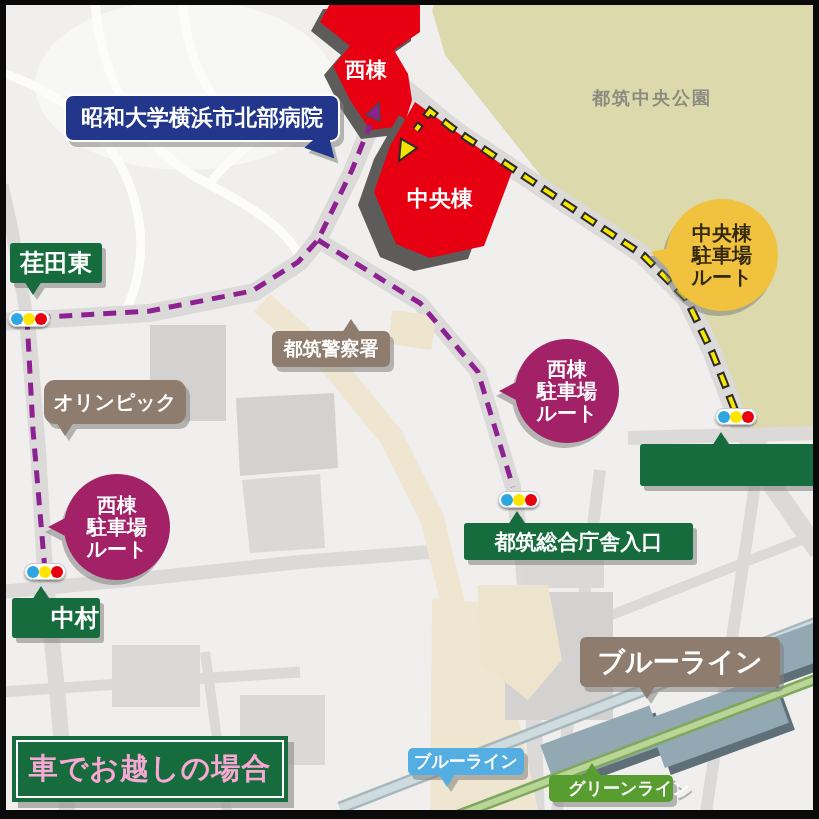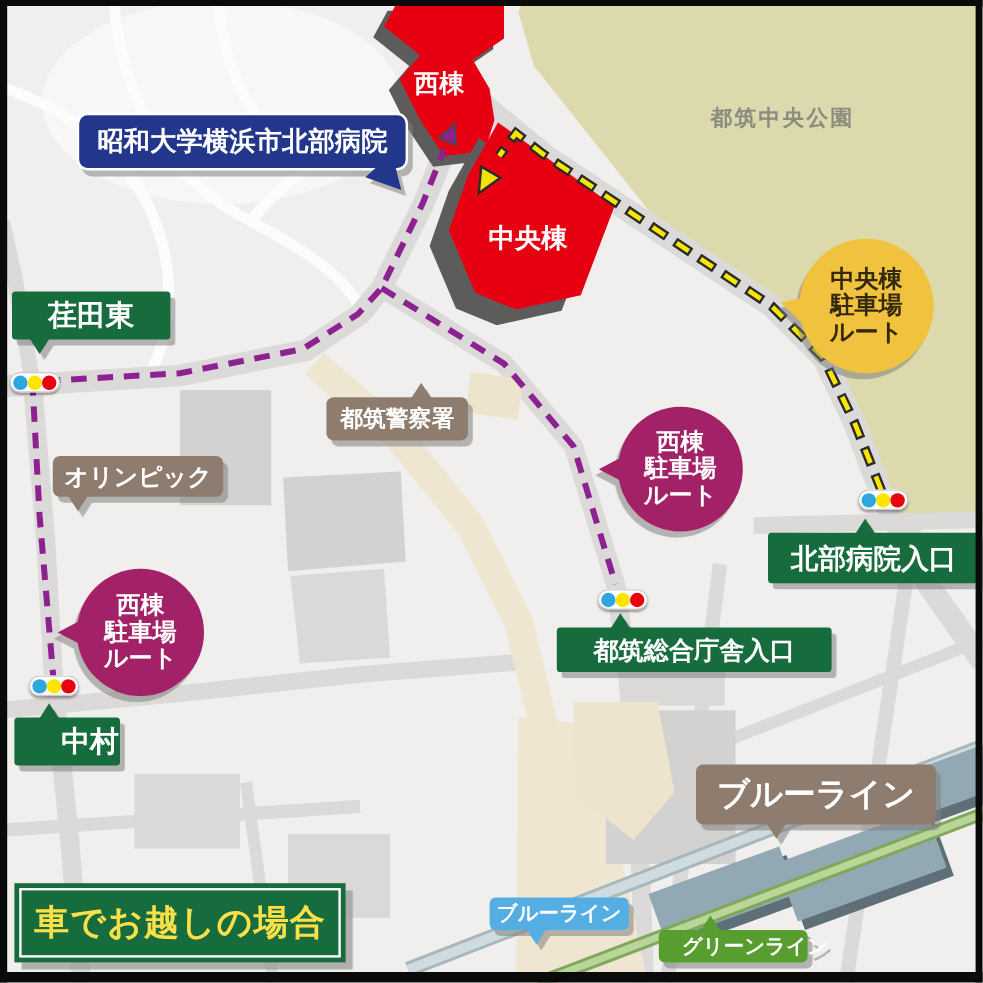--- a/index.html
+++ b/index.html
@@ -63,43 +63,43 @@
     box-shadow:0 2px 2px rgba(0,0,0,.35), inset 0 0 0 1px #C9C9C9;
     display:flex;align-items:center;justify-content:space-around;padding:0 3px;box-sizing:border-box;}
   .dot{width:12px;height:12px;border-radius:50%;}
   .dot.b{background:#2EA7E0;}.dot.y{background:#FFE400;}.dot.r{background:#E8000F;}
 
   
   #lbl-hospital{left:64px;top:94px;width:276px;height:48px;font-size:22px;}
   #lbl-west-wing{left:330px;top:56px;width:72px;font-size:21px;}
   #lbl-central-wing{left:392px;top:184px;width:96px;font-size:22px;}
   #lbl-park{left:592px;top:86px;font-size:18px;color:#8B8B80;letter-spacing:2px;}
-  #lbl-edahigashi{left:10px;top:243px;width:132px;height:40px;font-size:24px;}
+  #lbl-edahigashi{left:10px;top:243px;width:92px;height:40px;font-size:24px;}
   #lbl-nakamura{left:12px;top:598px;width:88px;height:40px;font-size:24px;padding-left:38px;}
   #lbl-hokubu{left:640px;top:444px;width:176px;height:42px;font-size:23px;}
   #lbl-chosha{left:464px;top:523px;width:229px;height:37px;font-size:21px;}
   #lbl-police{left:272px;top:331px;width:118px;height:36px;font-size:19px;}
-  #lbl-olympic{left:44px;top:380px;width:142px;height:34px;font-size:20px;}
+  #lbl-olympic{left:44px;top:380px;width:142px;height:44px;font-size:20px;border-radius:11px;}
   #lbl-kohoku{left:166px;top:600px;width:240px;height:36px;font-size:19px;}
   #lbl-station{left:580px;top:637px;width:200px;height:50px;font-size:27px;}
   #lbl-blueline{left:408px;top:748px;width:116px;height:27px;font-size:17px;}
   #lbl-greenline{left:549px;top:775px;width:124px;height:27px;font-size:17px;}
   #bubble-central{left:666px;top:199px;width:112px;height:112px;}
   #bubble-west-e{left:515px;top:339px;width:104px;height:104px;}
   #bubble-west-s{left:64px;top:474px;width:106px;height:106px;}
   #sig-edahigashi{left:8px;top:310px;}
   #sig-nakamura{left:24px;top:563px;}
   #sig-chosha{left:498px;top:491px;}
   #sig-hokubu{left:715px;top:408px;}
 
   #banner{position:absolute;left:12px;top:736px;width:276px;height:66px;z-index:10;
     background:var(--banner-green,#166C3D);padding:4px;box-sizing:border-box;
     filter:drop-shadow(6px 6px 0 rgba(150,150,148,.7));}
   #banner .inner{width:100%;height:100%;border:2px solid #fff;box-sizing:border-box;
-    display:flex;align-items:center;justify-content:center;color:#fde047;font-size:29px;font-weight:bold;letter-spacing:1px;}
+    display:flex;align-items:center;justify-content:center;color:#f9a8d4;font-size:29px;font-weight:bold;letter-spacing:1px;}
 
   .frame-edge{position:absolute;background:#0A0A0A;z-index:50;}
   #fr-t{left:0;top:0;width:819px;height:5px;}
   #fr-b{left:0;bottom:0;width:819px;height:9px;}
   #fr-l{left:0;top:0;width:6px;height:819px;}
   #fr-r{right:0;top:0;width:6px;height:819px;}
 </style>
 </head>
 <body>
 
@@ -201,21 +201,20 @@
 
   <div class="lbl green" id="lbl-edahigashi">
     <span>荏田東</span>
     <i class="tail t-down" style="left:14px;"></i>
   </div>
   <div class="lbl green" id="lbl-nakamura">
     <span>中村</span>
     <i class="tail t-up" style="left:20px;"></i>
   </div>
   <div class="lbl green" id="lbl-hokubu">
-    <span>北部病院入口</span>
     <i class="tail t-up" style="left:72px;"></i>
   </div>
   <div class="lbl green" id="lbl-chosha">
     <span>都筑総合庁舎入口</span>
     <i class="tail t-up" style="left:44px;"></i>
   </div>
 
   <div class="lbl brown" id="lbl-police">
     <span>都筑警察署</span>
     <i class="tail t-up" style="left:70px;"></i>

